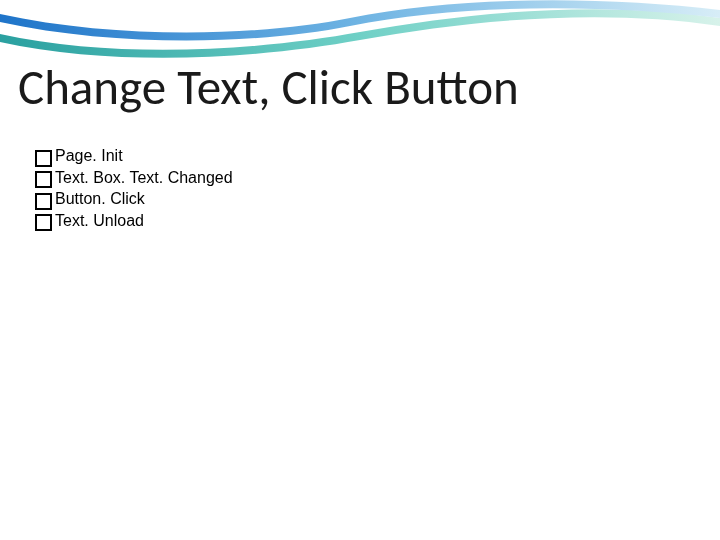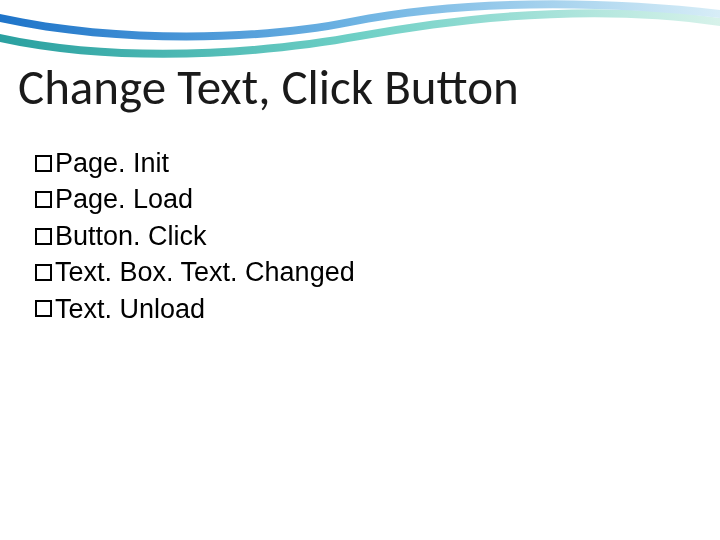--- a/index.html
+++ b/index.html
@@ -29,22 +29,22 @@
   }
 
   .bullet-list{
     position:absolute;
     left:35px;
     top:145px;
     width:650px;
   }
   .bullet-row{
     display:flex;
-    align-items:center;
-    font-size:27px;
+    align-items:flex-end;
+    font-size:16px;
     line-height:1.35;
     color:#000;
     font-family:Verdana,Geneva,sans-serif;
     font-weight:400;
   }
   .bullet-box{
     width:17px;height:17px;
     border:2px solid #000;
     flex:0 0 auto;
     margin-right:3px;
@@ -78,27 +78,23 @@
 
 <div class="slide-title">Change Text, Click Button</div>
 
 <div class="bullet-list">
   <div class="bullet-row">
     <span class="bullet-box"></span>
     <span class="bullet-text">Page. Init</span>
   </div>
   <div class="bullet-row">
     <span class="bullet-box"></span>
-    <span class="bullet-text">Page. Load</span>
+    <span class="bullet-text">Text. Box. Text. Changed</span>
   </div>
   <div class="bullet-row">
     <span class="bullet-box"></span>
     <span class="bullet-text">Button. Click</span>
-  </div>
-  <div class="bullet-row">
-    <span class="bullet-box"></span>
-    <span class="bullet-text">Text. Box. Text. Changed</span>
   </div>
   <div class="bullet-row">
     <span class="bullet-box"></span>
     <span class="bullet-text">Text. Unload</span>
   </div>
 </div>
 
 </body></html>

